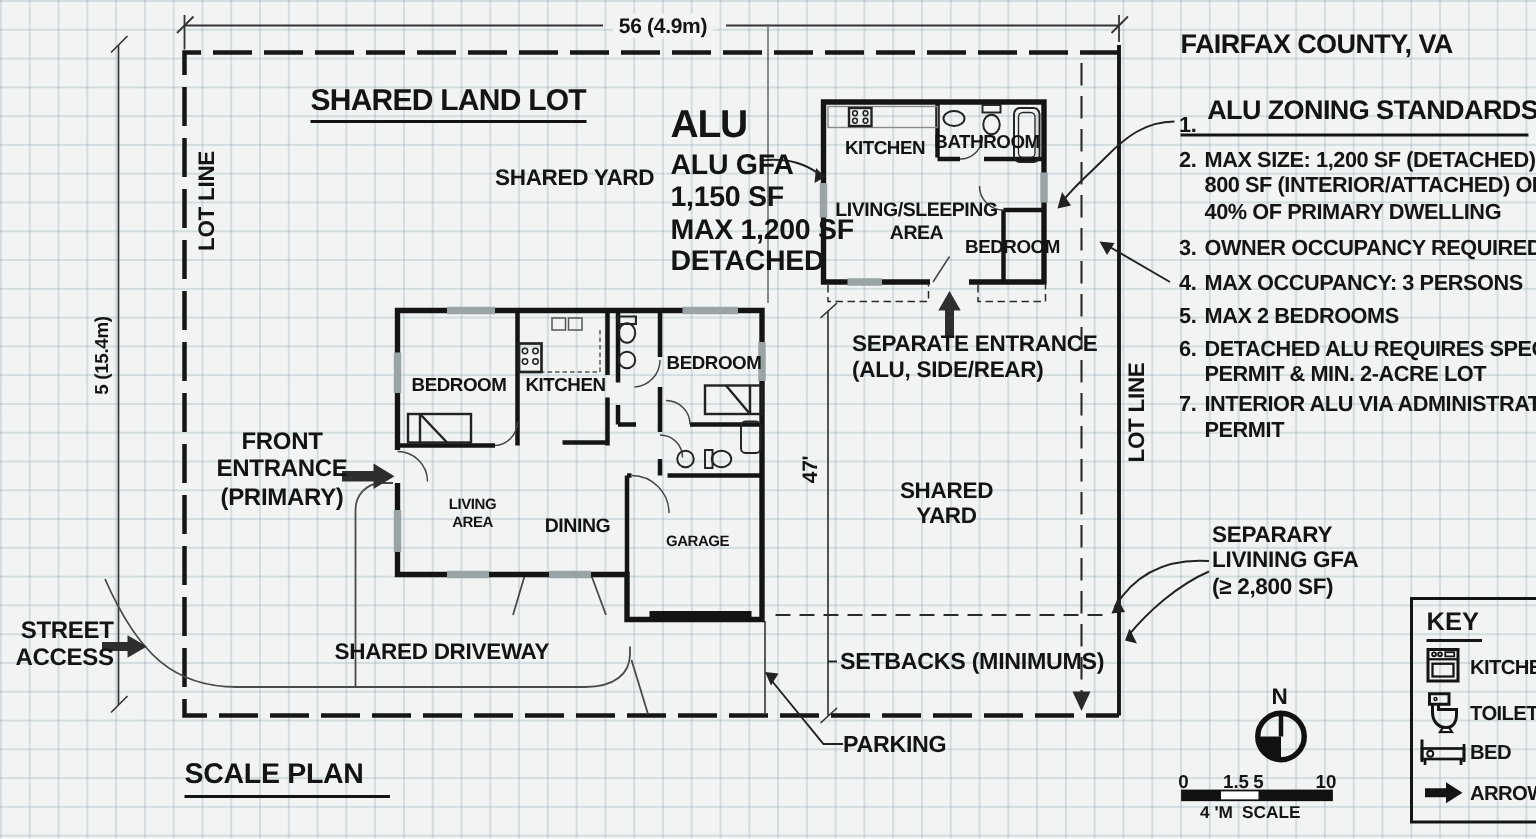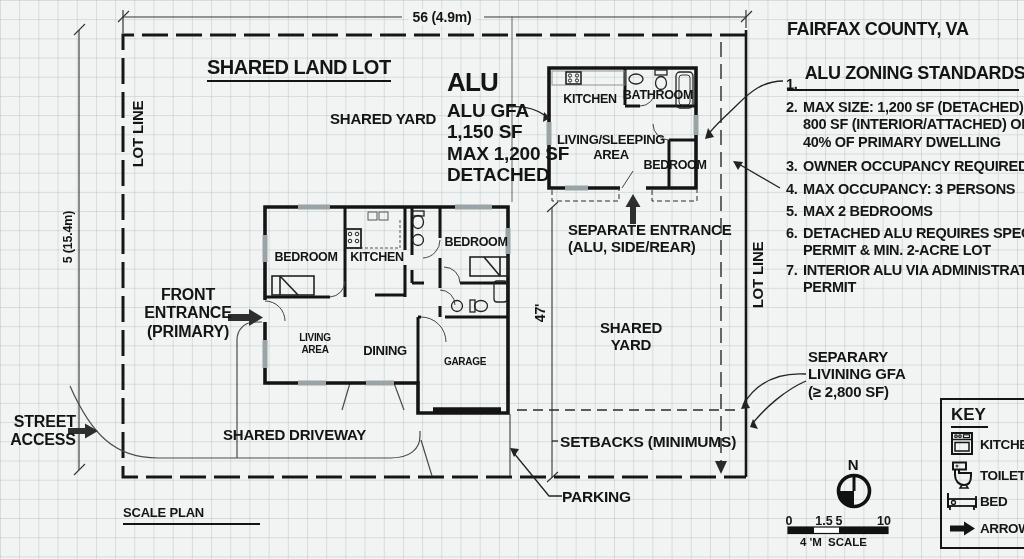--- a/index.html
+++ b/index.html
@@ -263,21 +263,21 @@
 (PRIMARY)</div>
 
   <div class="t ann c" style="left:43px;top:431px;text-align:right;">STREET
 ACCESS</div>
   <div class="t ann15" style="left:223px;top:426px;">SHARED DRIVEWAY</div>
   <div class="t ann16" style="left:560px;top:433px;">SETBACKS (MINIMUMS)</div>
   <div class="t ann16" style="left:562px;top:488px;">PARKING</div>
   <div class="t ann15" style="left:808px;top:348px;">SEPARARY
 LIVINING GFA
 (≥ 2,800 SF)</div>
-  <div class="t" style="left:123px;top:506px;font-size:13px;border-bottom:2px solid #141414;width:137px;padding-bottom:2px;">SCALE PLAN</div>
+  <div class="t" style="left:123px;top:506px;font-size:19px;border-bottom:2px solid #141414;width:137px;padding-bottom:2px;">SCALE PLAN</div>
 
   <div class="t std-title" style="left:787px;top:19px;"><span>FAIRFAX COUNTY, VA</span><br>
     <span>ALU ZONING STANDARDS</span></div>
   <div class="std-item" style="left:786px;top:76px;">
       <span class="num">1.</span>
     </div>
   <div class="std-item" style="left:786px;top:99px;">
       <span class="num">2.</span>
       <span class="itx">MAX SIZE: 1,200 SF (DETACHED),
 800 SF (INTERIOR/ATTACHED) OR

